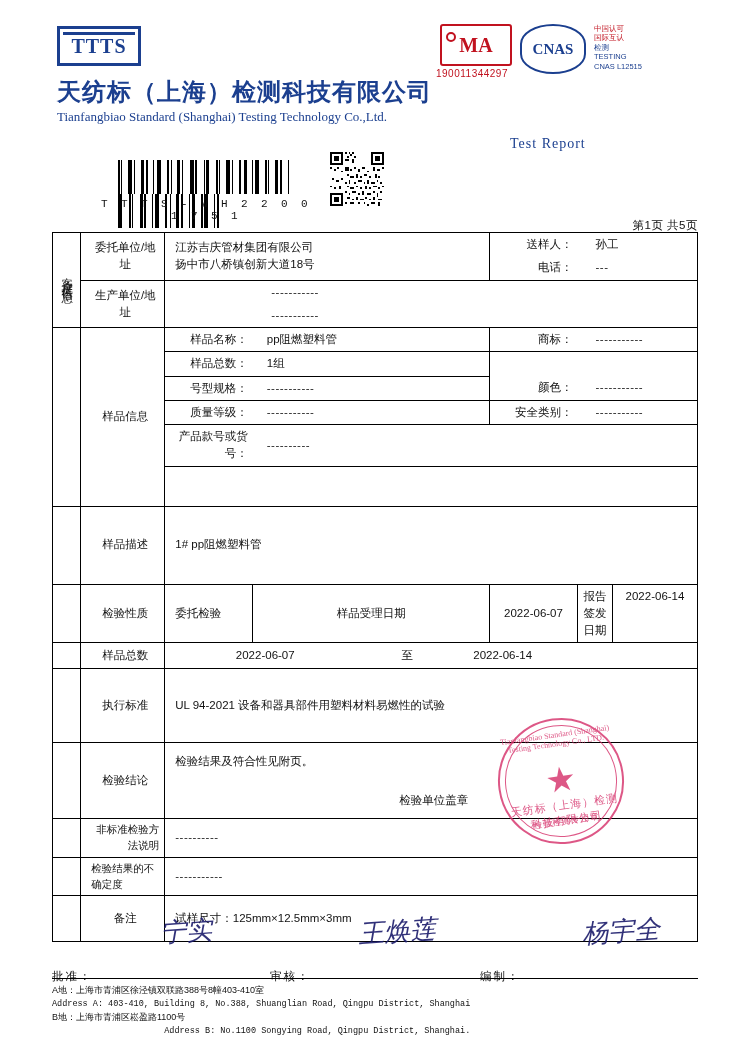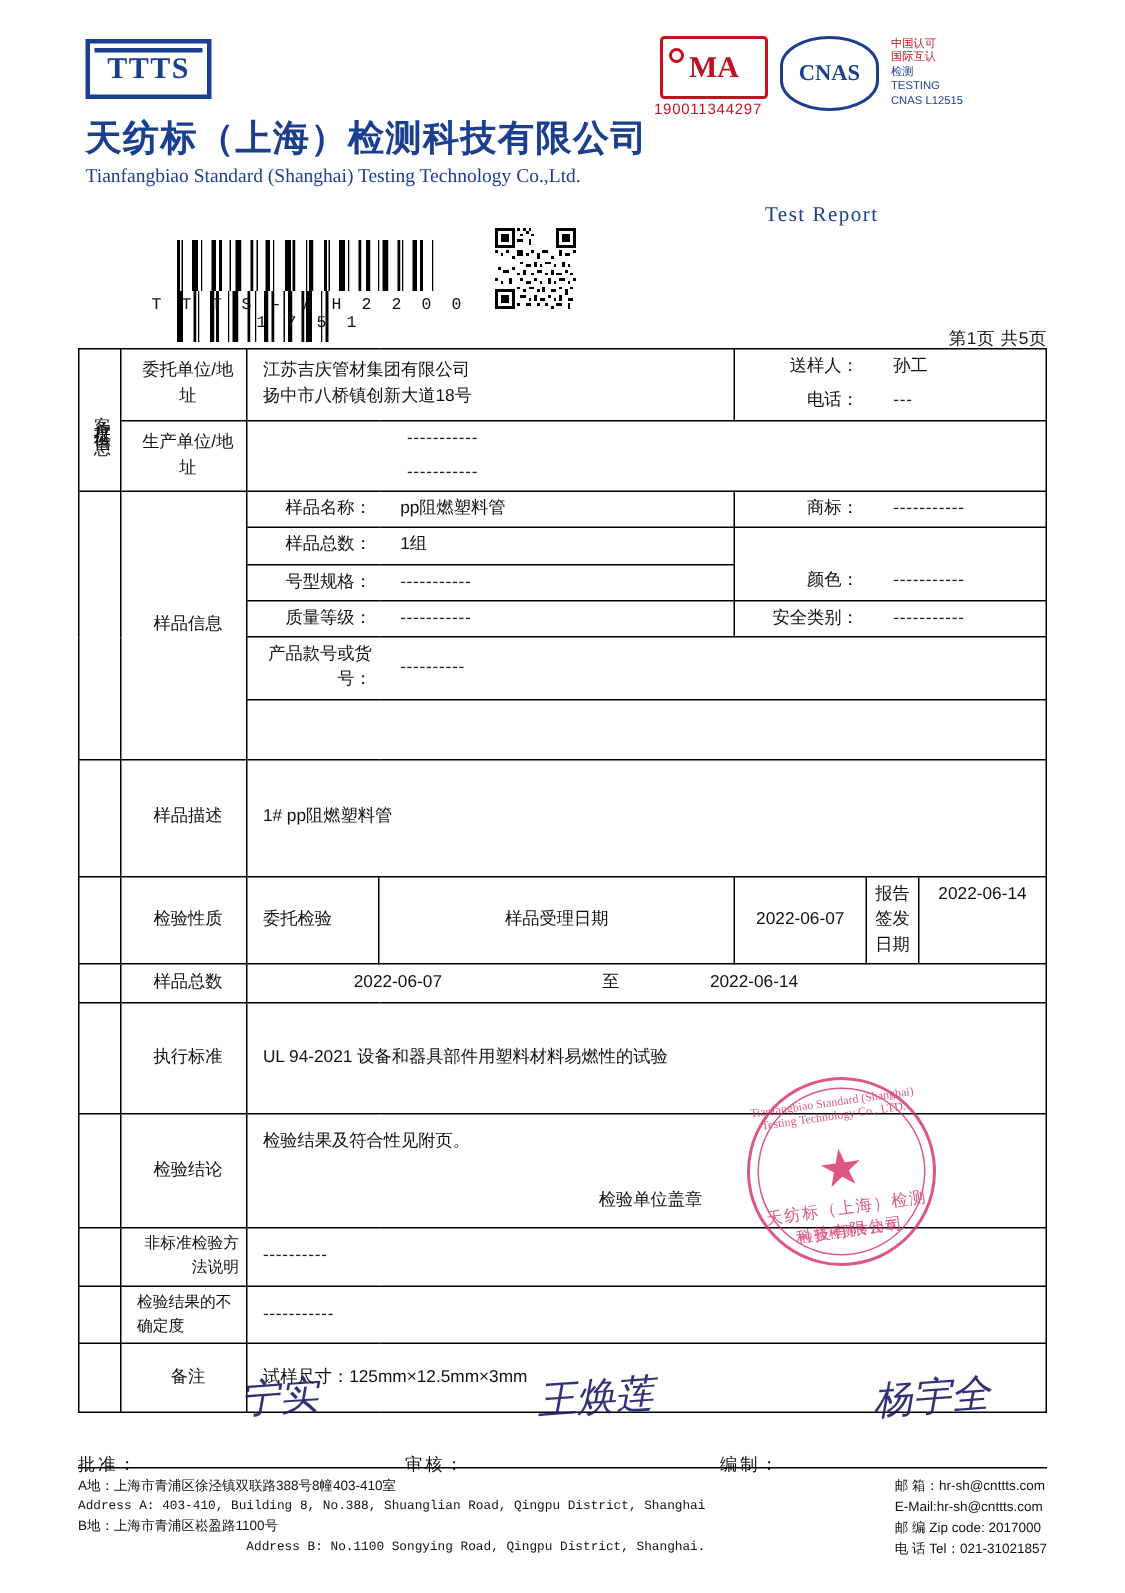--- a/index.html
+++ b/index.html
@@ -478,22 +478,16 @@
   </div>
 
   <div class="footer">
     <div class="cols">
       <div class="left">
         <div>A地：上海市青浦区徐泾镇双联路388号8幢403-410室</div>
         <div class="mono">Address A: 403-410, Building 8, No.388, Shuanglian Road, Qingpu District, Shanghai</div>
         <div>B地：上海市青浦区崧盈路1100号</div>
         <div class="mono">Address B: No.1100 Songying Road, Qingpu District, Shanghai.</div>
       </div>
-      <div class="right">
-        <div>邮 箱：hr-sh@cnttts.com</div>
-        <div>E-Mail:hr-sh@cnttts.com</div>
-        <div>邮 编 Zip code: 2017000</div>
-        <div>电 话 Tel：021-31021857</div>
-      </div>
     </div>
   </div>
 
 </div>
 
 </body></html>

